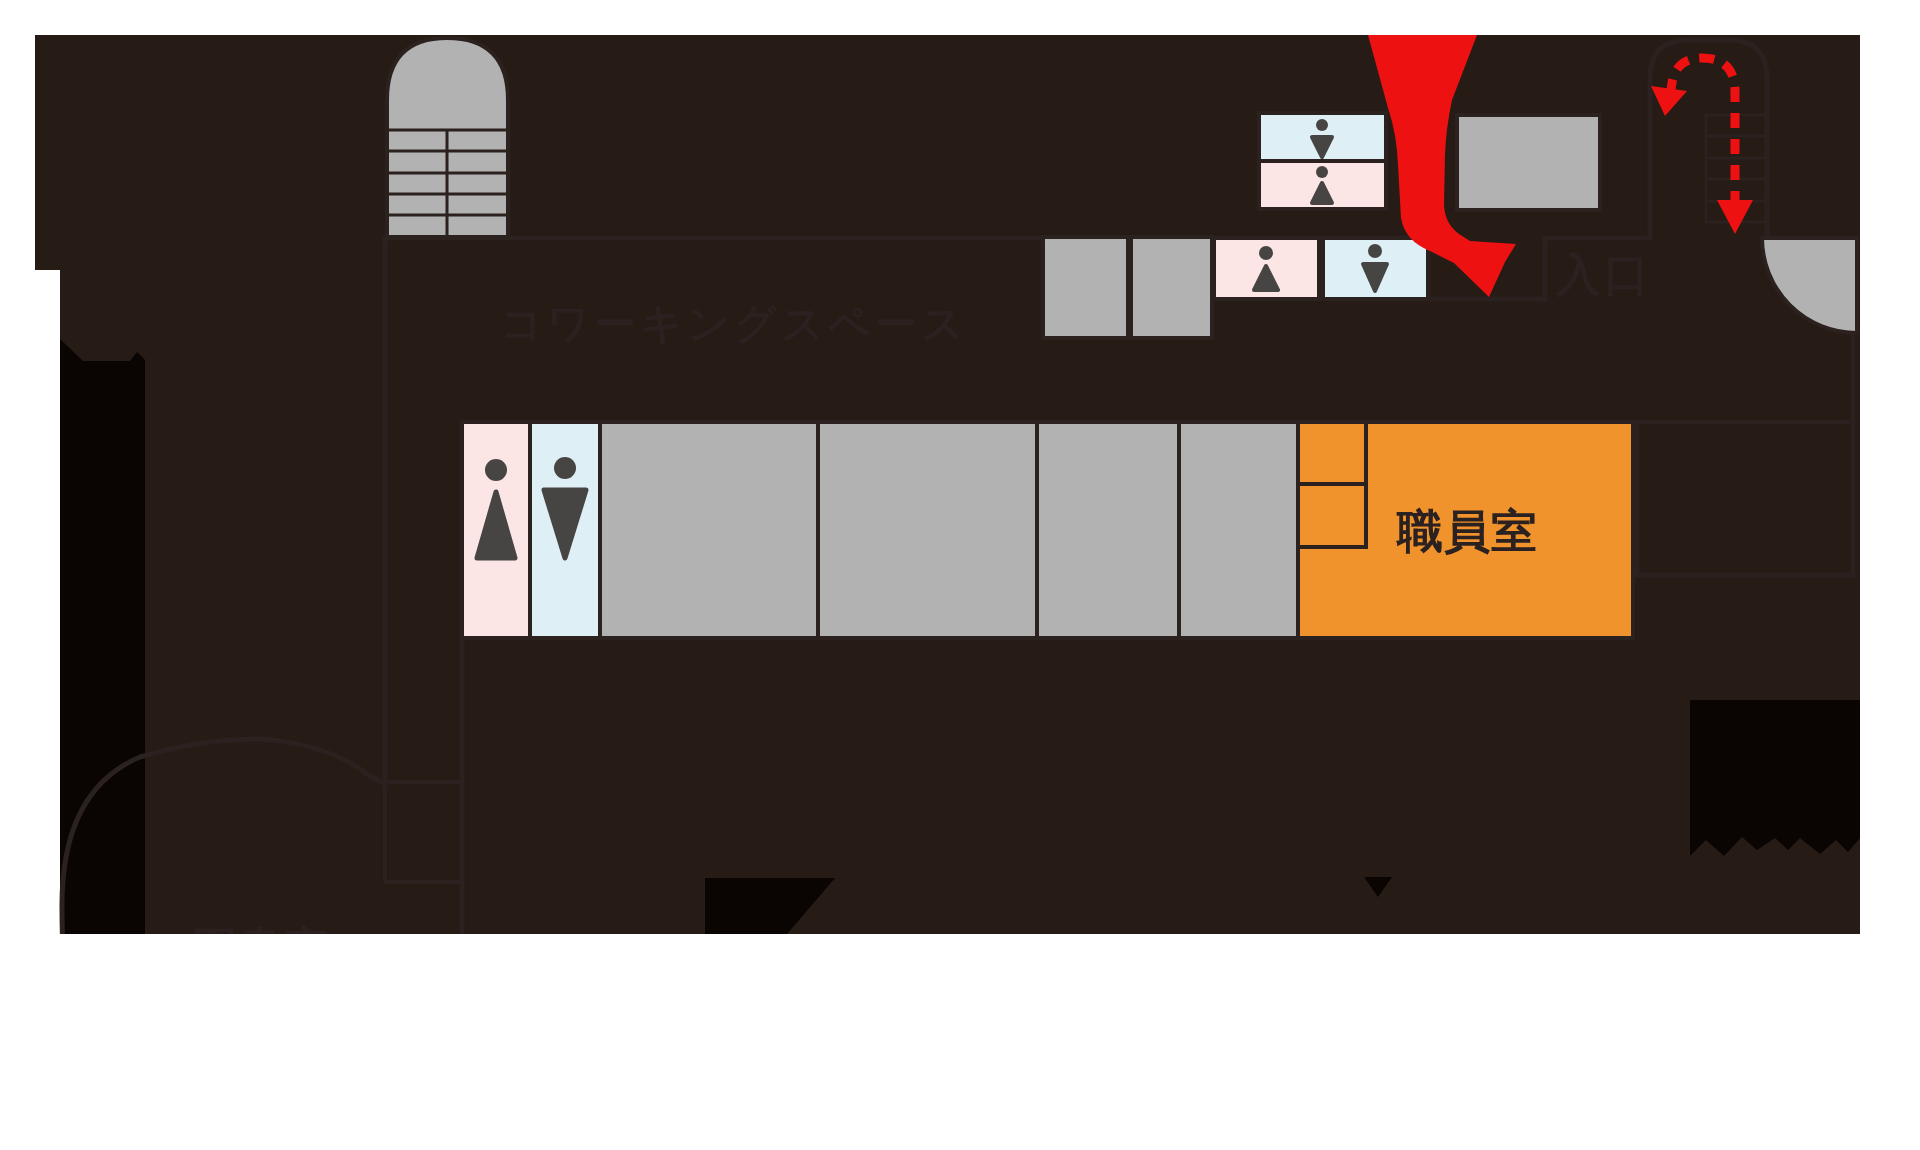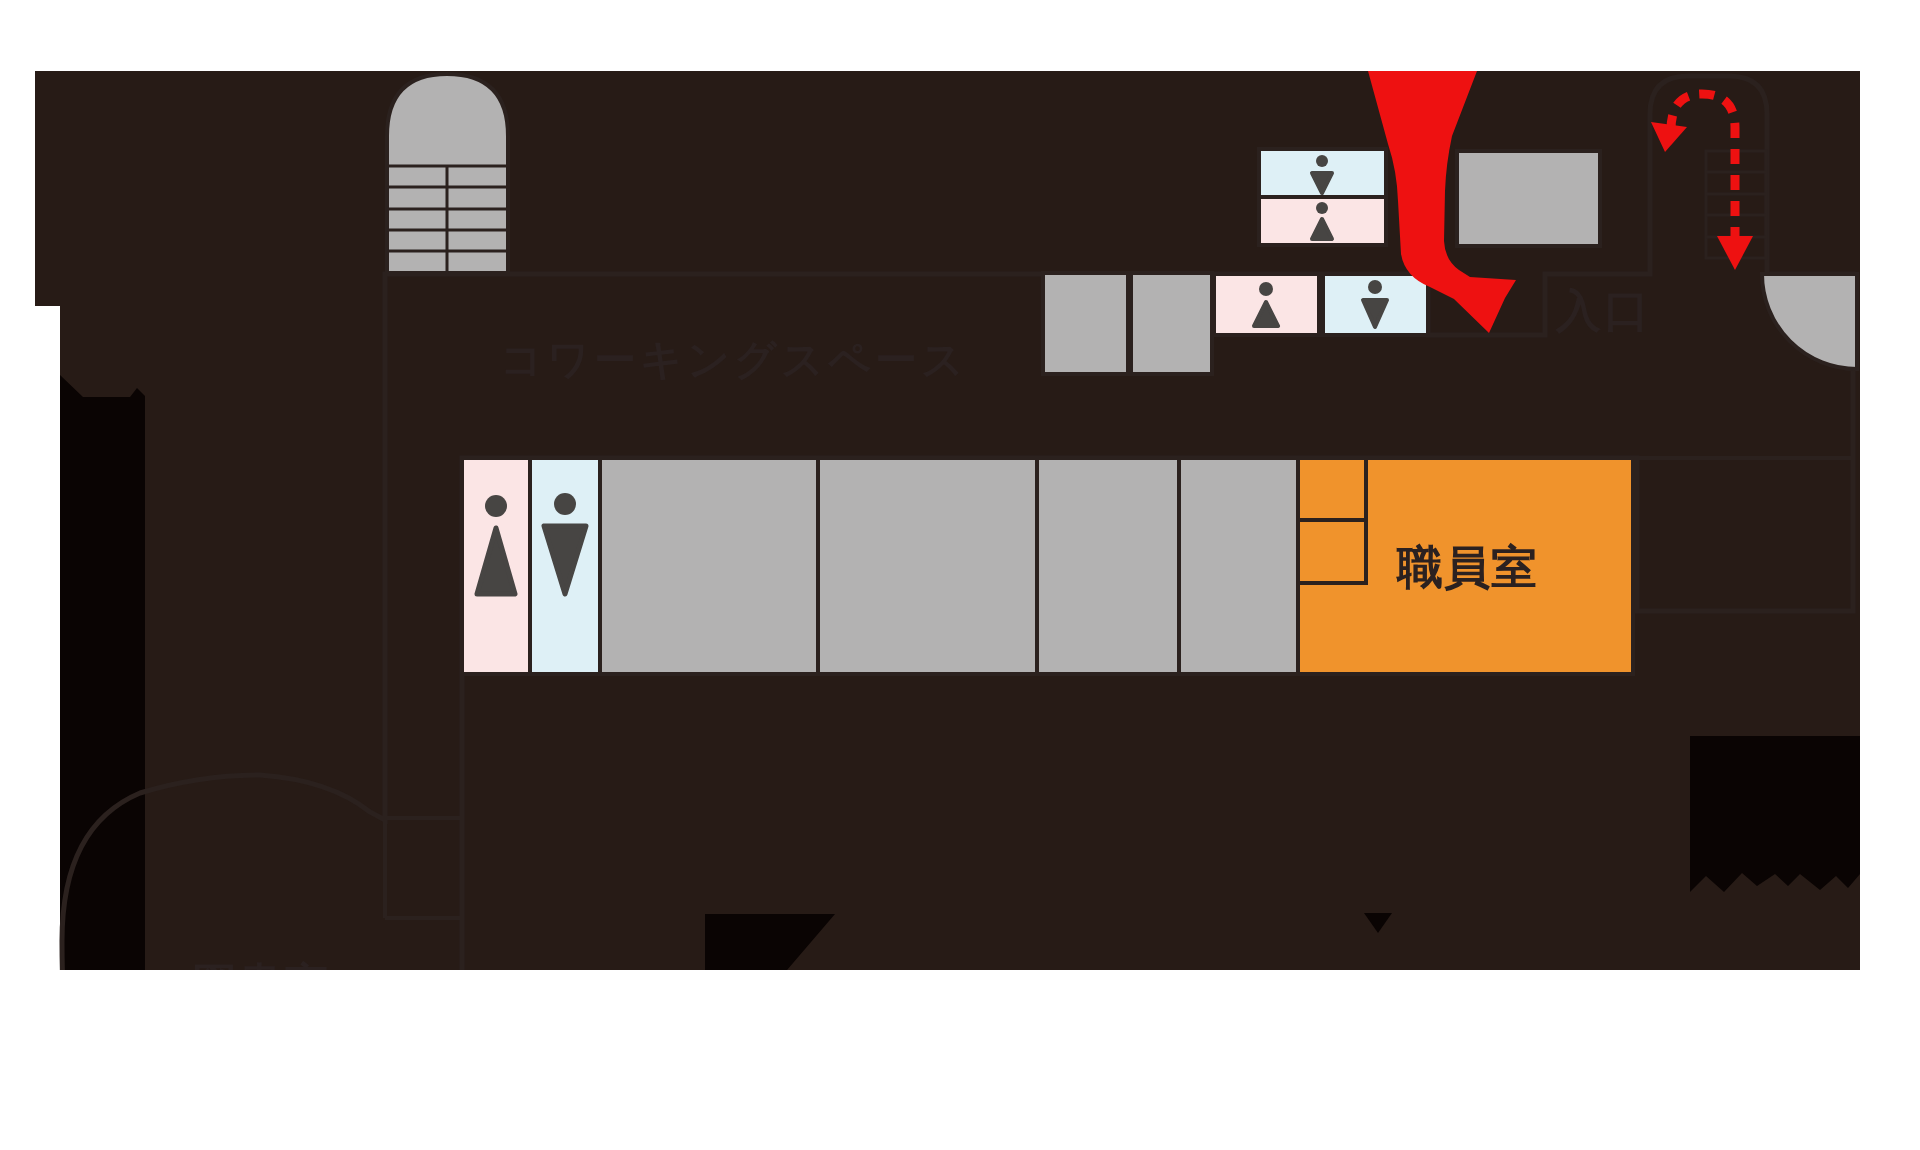--- a/index.html
+++ b/index.html
@@ -1,16 +1,16 @@
 <!DOCTYPE html>
 <html><head>
 <meta charset="utf-8">
 <style>
   html,body{margin:0;padding:0;background:#ffffff;}
-  .stage{position:relative;width:1920px;height:934px;background:#22c55e;overflow:hidden;margin-top:36px;}
+  .stage{position:relative;width:1920px;height:934px;background:#22c55e;overflow:hidden;}
   svg{display:block;}
   .wall{stroke:#2b211e;fill:none;}
   .room{stroke:#2b211e;stroke-width:4;}
   .label{fill:#2b2120;font-family:"DejaVu Sans",sans-serif;font-weight:700;}
   .icon{fill:#474543;stroke:#474543;stroke-linejoin:round;}
   .steps{stroke:#2b211e;stroke-width:3;fill:none;}
 </style>
 </head>
 <body>
 

